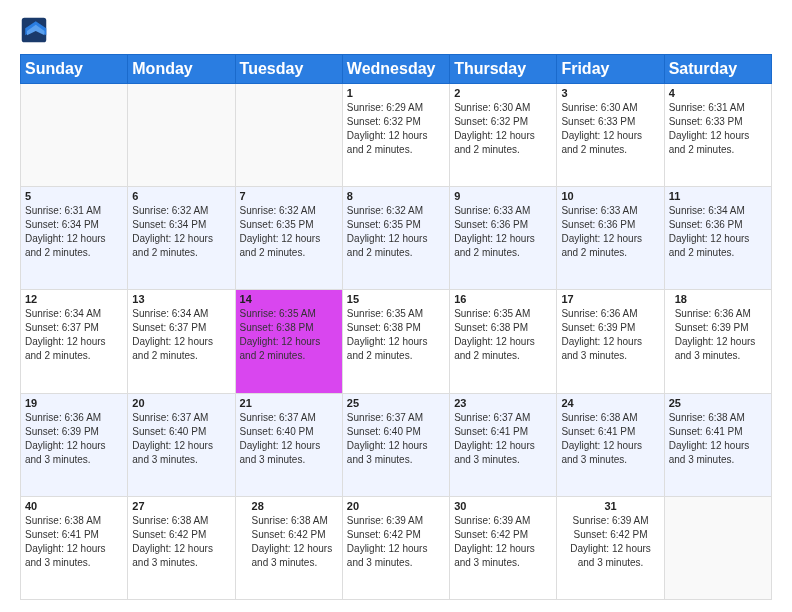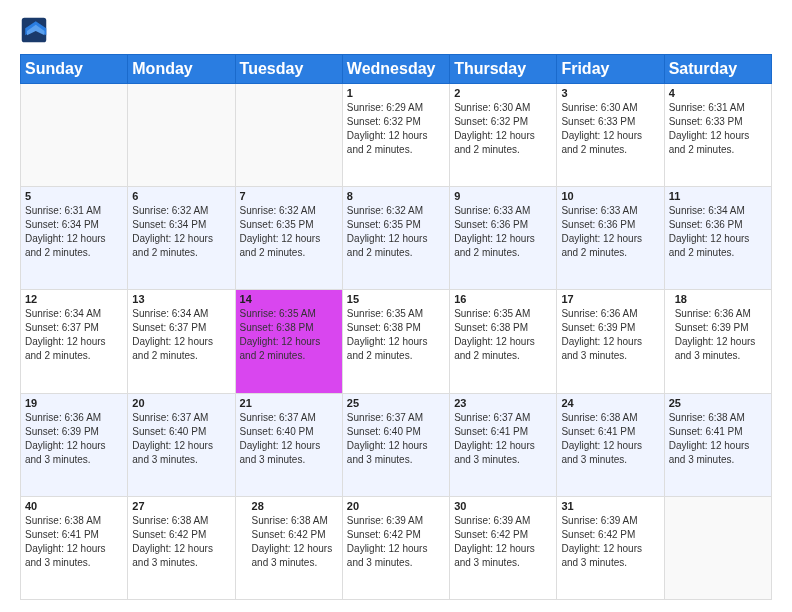--- a/index.html
+++ b/index.html
@@ -319,21 +319,21 @@
           <div class="day-info">
             Sunrise: 6:39 AM<br>Sunset: 6:42 PM<br>Daylight: 12 hours and 3 minutes.
           </div>
           </td>
           <td style="background: rgb(255, 255, 255);">
             <span class="day-num">30</span>
           <div class="day-info">
             Sunrise: 6:39 AM<br>Sunset: 6:42 PM<br>Daylight: 12 hours and 3 minutes.
           </div>
           </td>
-          <td style="background: rgb(255, 255, 255);">
+          <td style="background: rgb(255, 255, 255); text-align: center;">
             <span class="day-num">31</span>
           <div class="day-info">
             Sunrise: 6:39 AM<br>Sunset: 6:42 PM<br>Daylight: 12 hours and 3 minutes.
           </div>
           </td>
           <td class="empty"></td>
         </tr>
       </tbody>
   </table>
 </div>

